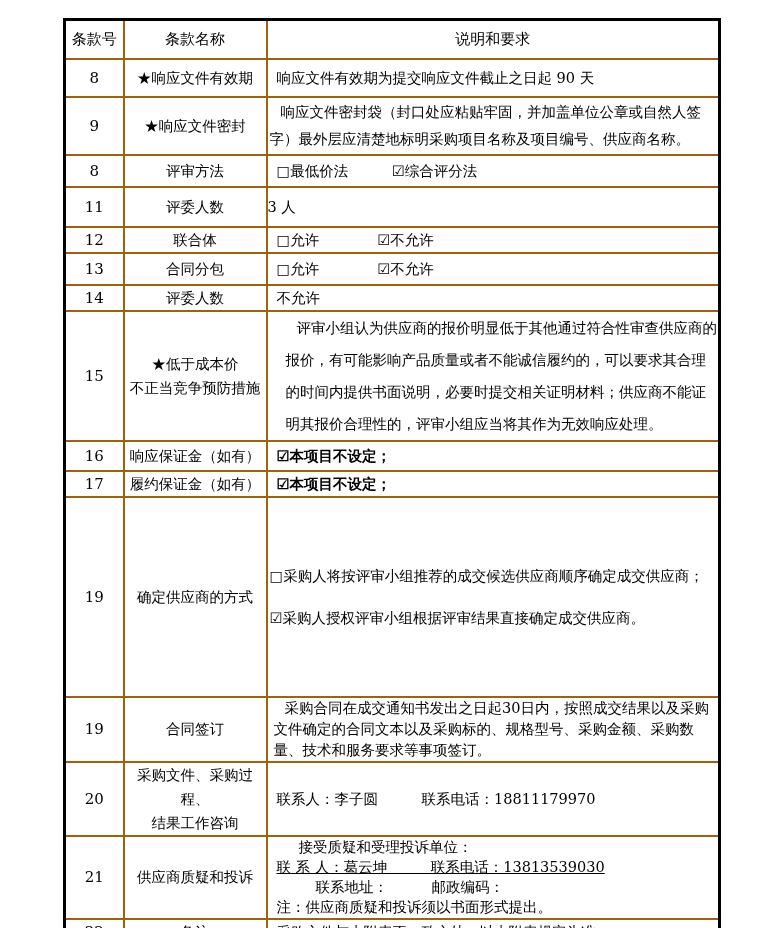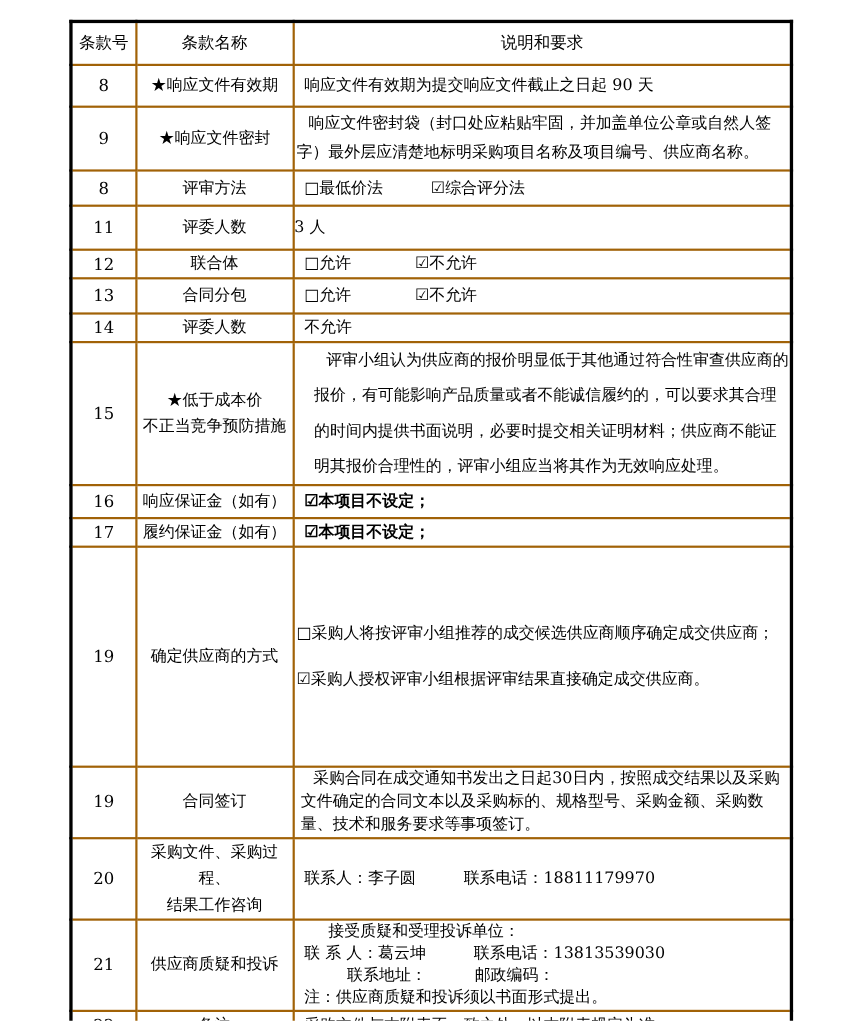--- a/index.html
+++ b/index.html
@@ -189,21 +189,21 @@
           <div class="line">联系人：李子圆　　　联系电话：18811179970</div>
         </td>
       </tr>
       <tr style="height: 83px;">
         <td class="no-cell">21</td>
         <td class="name-cell">
           <div>供应商质疑和投诉</div>
         </td>
         <td class="desc-cell">
           <div class="line" style="line-height: 20px; padding-left: 31px;">接受质疑和受理投诉单位：</div>
-          <div class="line" style="line-height: 20px;">联 系 人：葛云坤　　　联系电话：13813539030</div>
+          <div class="line" style="line-height: 20px; text-decoration: underline;">联 系 人：葛云坤　　　联系电话：13813539030</div>
           <div class="line" style="line-height: 20px; padding-left: 48px;">联系地址：　　　邮政编码：</div>
           <div class="line" style="line-height: 20px;">注：供应商质疑和投诉须以书面形式提出。</div>
         </td>
       </tr>
       <tr style="height: 26px;">
         <td class="no-cell">22</td>
         <td class="name-cell">
           <div>备注</div>
         </td>
         <td class="desc-cell">

